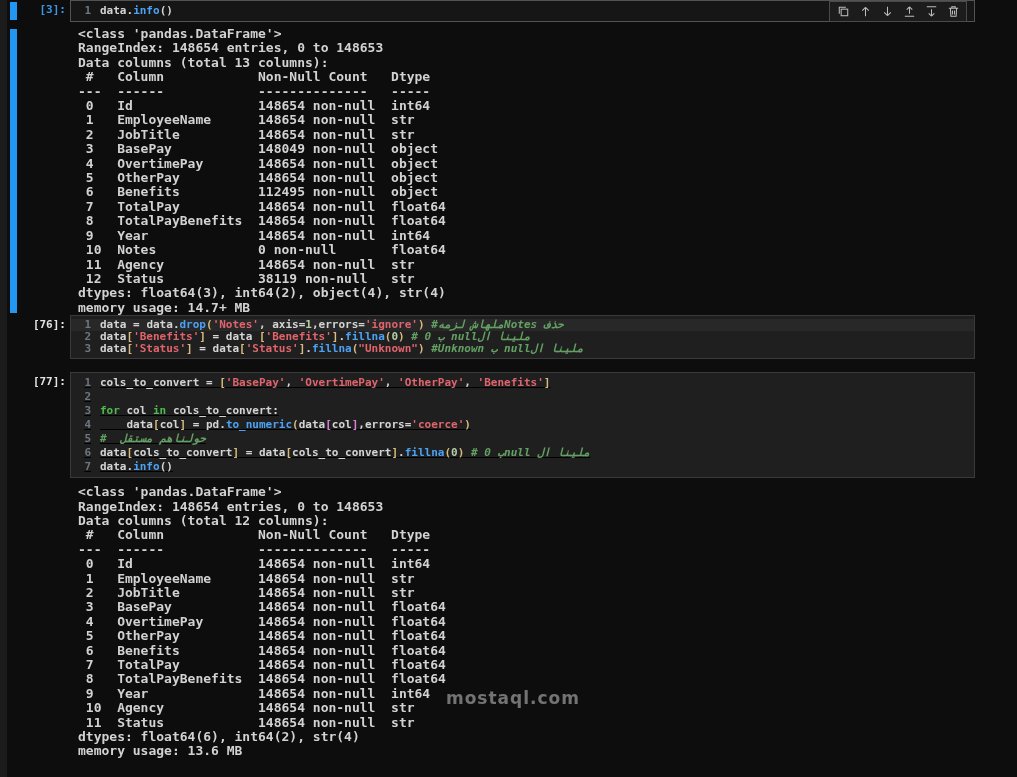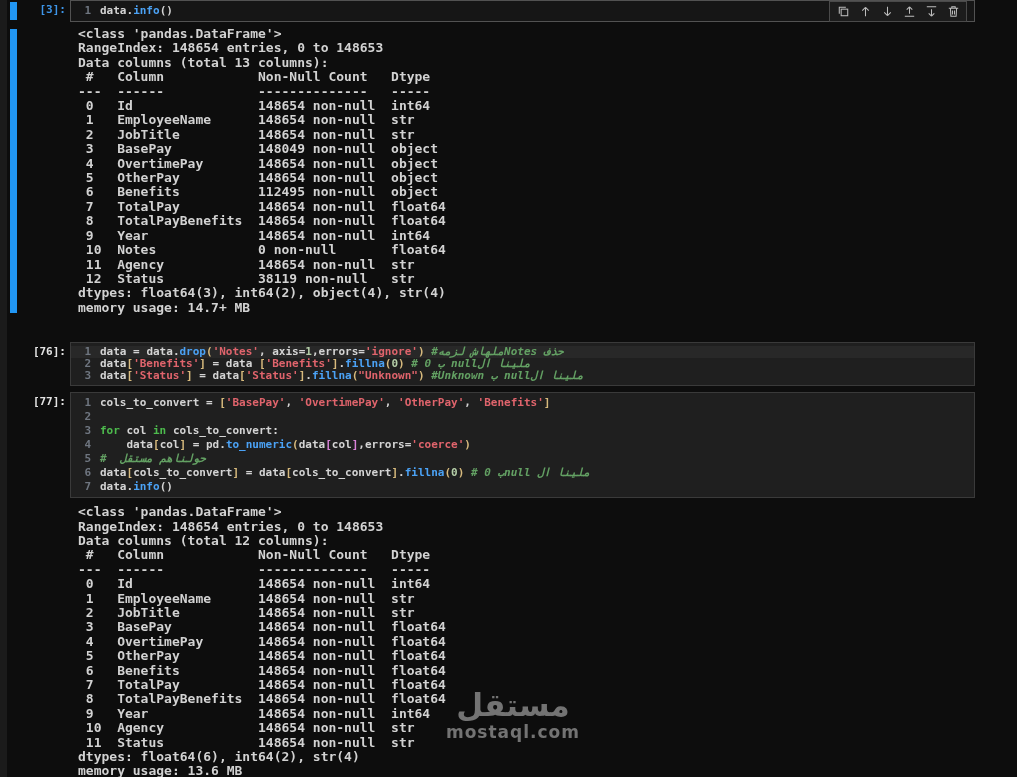--- a/index.html
+++ b/index.html
@@ -40,22 +40,22 @@
   .tk-b1{color:#d7ba7d;}
   .tk-b2{color:#d883d8;}
 
   .output{flex:1;margin:0 42px 0 8px;font-size:13px;line-height:14.4px;font-weight:600;color:#d2d2d2;white-space:pre;font-family:"DejaVu Sans Mono",monospace;}
 
   .toolbar{position:absolute;top:0;right:7px;height:19px;display:flex;align-items:center;background:#1c1c1c;border:1px solid #4a4a4a;padding:0 2px;}
   .tbtn{width:22px;height:17px;display:flex;align-items:center;justify-content:center;cursor:pointer;}
   .tbtn svg{display:block;}
 
   .mt-out1{margin-top:5px;}
-  .mt-c76{margin-top:27px;}
-  .mt-c77{margin-top:6px;}
+  .mt-c76{}
+  .mt-c77{margin-top:13px;text-decoration:underline;}
   .mt-out2{margin-top:7px;}
 
   .watermark{position:absolute;left:438px;top:688px;width:150px;text-align:center;opacity:.8;}
   .wm-logo{font-family:"DejaVu Sans",sans-serif;font-size:31px;font-weight:700;color:#8d8d8d;line-height:34px;}
   .wm-domain{font-family:"DejaVu Sans",sans-serif;font-size:17px;font-weight:600;color:#8d8d8d;letter-spacing:1px;line-height:20px;}
 </style>
 </head>
 <body>
 
 <div class="page">
@@ -212,16 +212,15 @@
  8   TotalPayBenefits  148654 non-null  float64
  9   Year              148654 non-null  int64  
  10  Agency            148654 non-null  str    
  11  Status            148654 non-null  str    
 dtypes: float64(6), int64(2), str(4)
 memory usage: 13.6 MB</pre>
         </div>
       </div>
     </div>
   <div class="watermark">
-    <div class="wm-logo">مستقل</div>
     <div class="wm-domain">mostaql.com</div>
   </div>
 </div>
 
 </body></html>

